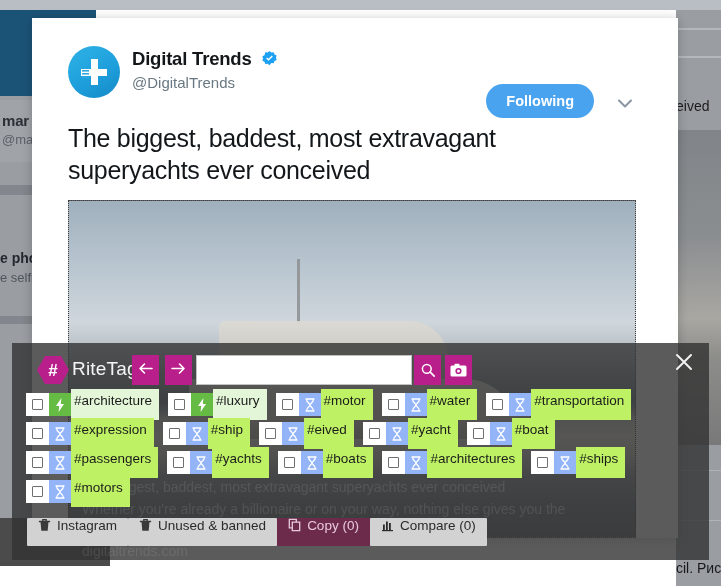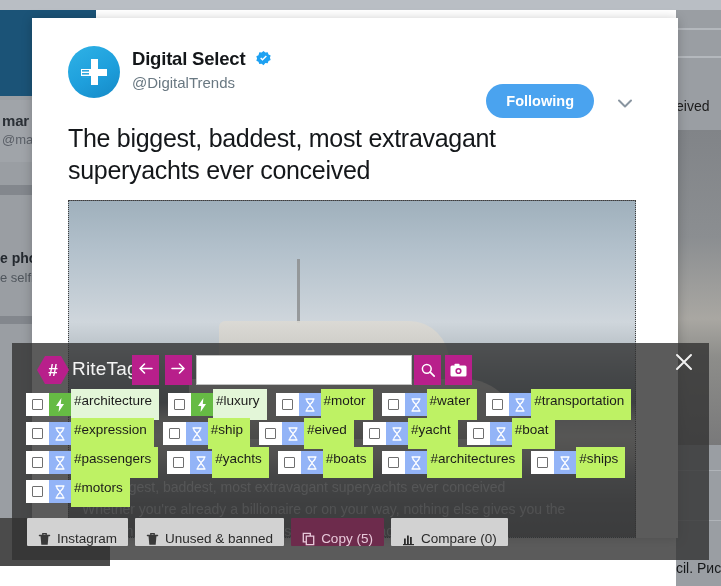--- a/index.html
+++ b/index.html
@@ -228,22 +228,22 @@
   .tag.green .ic  { background: #66bb44; }
   .tag.green .lbl { background: #e3f6d8; color: #1b1b1b; }
   .tag.blue  .ic  { background: #93b4f7; }
   .tag.blue  .lbl { background: #bef264; color: #1b1b1b; }
 
   .rt-actions {
     position: absolute; left: 15px; bottom: 14px;
     display: flex; align-items: center;
   }
   .act {
-    display: inline-flex; align-items: flex-end; gap: 6px;
-    height: 28px; padding: 0 11px; margin-right: 7px;
+    display: inline-flex; align-items: flex-start; gap: 6px;
+    height: 28px; padding: 0 11px; 
     border: none; cursor: pointer; border-radius: 1px;
     font-size: 13.5px; font-family: "Liberation Sans", sans-serif;
   }
   .act.grey   { background: #d2d2d2; color: #2b2b2b; }
   .act.white  { background: #ffffff; color: #1b1b1b; }
   .act.purple { background: #6d2b4c; color: #e8c9da; }
   .act svg { display: block; }
 
   .rt-close {
     position: absolute; right: 12px; top: 6px;
@@ -290,21 +290,21 @@
         <svg width="30" height="30" viewBox="0 0 30 30">
           <rect x="12" y="2" width="7" height="26" fill="#fff"></rect>
           <rect x="2" y="12" width="26" height="7" fill="#fff"></rect>
           <rect x="3" y="13" width="7" height="1.6" fill="#2fa6dd"></rect>
           <rect x="3" y="16" width="7" height="1.6" fill="#2fa6dd"></rect>
           <rect x="3" y="19.5" width="7" height="1.6" fill="#2fa6dd"></rect>
         </svg>
       </div>
 
       <div class="acct-name">
-        <span>Digital Select</span>
+        <span>Digital Trends</span>
         <svg class="verified" width="17" height="17" viewBox="0 0 24 24" style="position:relative;top:2px;margin-left:5px">
           <path d="M12 1.5l2.6 2.1 3.3-.4 1.2 3.1 3 1.5-1 3.2 1 3.2-3 1.5-1.2 3.1-3.3-.4L12 21.5l-2.6-2.1-3.3.4-1.2-3.1-3-1.5 1-3.2-1-3.2 3-1.5L6.1 3.2l3.3.4z" fill="#1da1f2"></path>
           <path d="M10.6 15.3L7.3 12l1.4-1.4 1.9 1.9 4.7-4.7L16.7 9z" fill="#fff"></path>
         </svg>
       </div>
       <div class="acct-handle">@DigitalTrends</div>
 
       <button class="follow-btn">Following</button>
 
       <div class="caret-btn">
@@ -321,20 +321,21 @@
       <div class="yacht-sup"></div>
       <div class="yacht-hull"></div>
     </div>
   </div>
 
   <div class="ritetag">
 
     <div class="blurtext" style="top:136px">The biggest, baddest, most extravagant superyachts ever conceived</div>
     <div class="blurtext" style="top:158px">Whether you're already a billionaire or on your way, nothing else gives you the</div>
     <div class="blurtext" style="top:180px">freedom of movement and expression of superyachts</div>
+    <div class="blurtext" style="top:200px">digitaltrends.com</div>
 
     <div class="rt-topbar">
       <div class="rt-logo-hex">
         <svg width="34" height="30" viewBox="0 0 34 30">
           <polygon points="9,1 25,1 33,15 25,29 9,29 1,15" fill="#b81f8b"></polygon>
           <text x="17" y="21" font-family="Liberation Sans, sans-serif" font-size="17" font-weight="bold" fill="#fff" text-anchor="middle">#</text>
         </svg>
       </div>
       <div class="rt-logo-text">RiteTag</div>
 
@@ -573,21 +574,21 @@
             <path d="M2.5 3.5h8l-.8 9.2H3.3z" fill="#3a3a3a"></path>
             <path d="M1.4 3.5h10.2M4.8 3.2V1.6h3.4v1.6" fill="none" stroke="#3a3a3a" stroke-width="1.3" stroke-linecap="round"></path>
           </svg>
           <span>Unused &amp; banned</span>
         </button>
         <button class="act purple">
           <svg width="13" height="14" viewBox="0 0 13 14">
             <path d="M1.3 1.3h7v8.6h-7z" fill="none" stroke="#e8c9da" stroke-width="1.3"></path>
             <path d="M4.3 4.1h7.4v8.6H4.3z" fill="#6d2b4c" stroke="#e8c9da" stroke-width="1.3"></path>
           </svg>
-          <span>Copy (5)</span>
+          <span>Copy (0)</span>
         </button>
         <button class="act grey">
           <svg width="13" height="14" viewBox="0 0 13 14">
             <path d="M1 12.6h11" fill="none" stroke="#2b2b2b" stroke-width="1.2"></path>
             <path d="M2 6.5h1.8v5.4H2zM5 3.4h1.8v8.5H5zM8 5h1.8v6.9H8z" fill="#2b2b2b"></path>
           </svg>
           <span>Compare (0)</span>
         </button>
       </div>
   </div>

